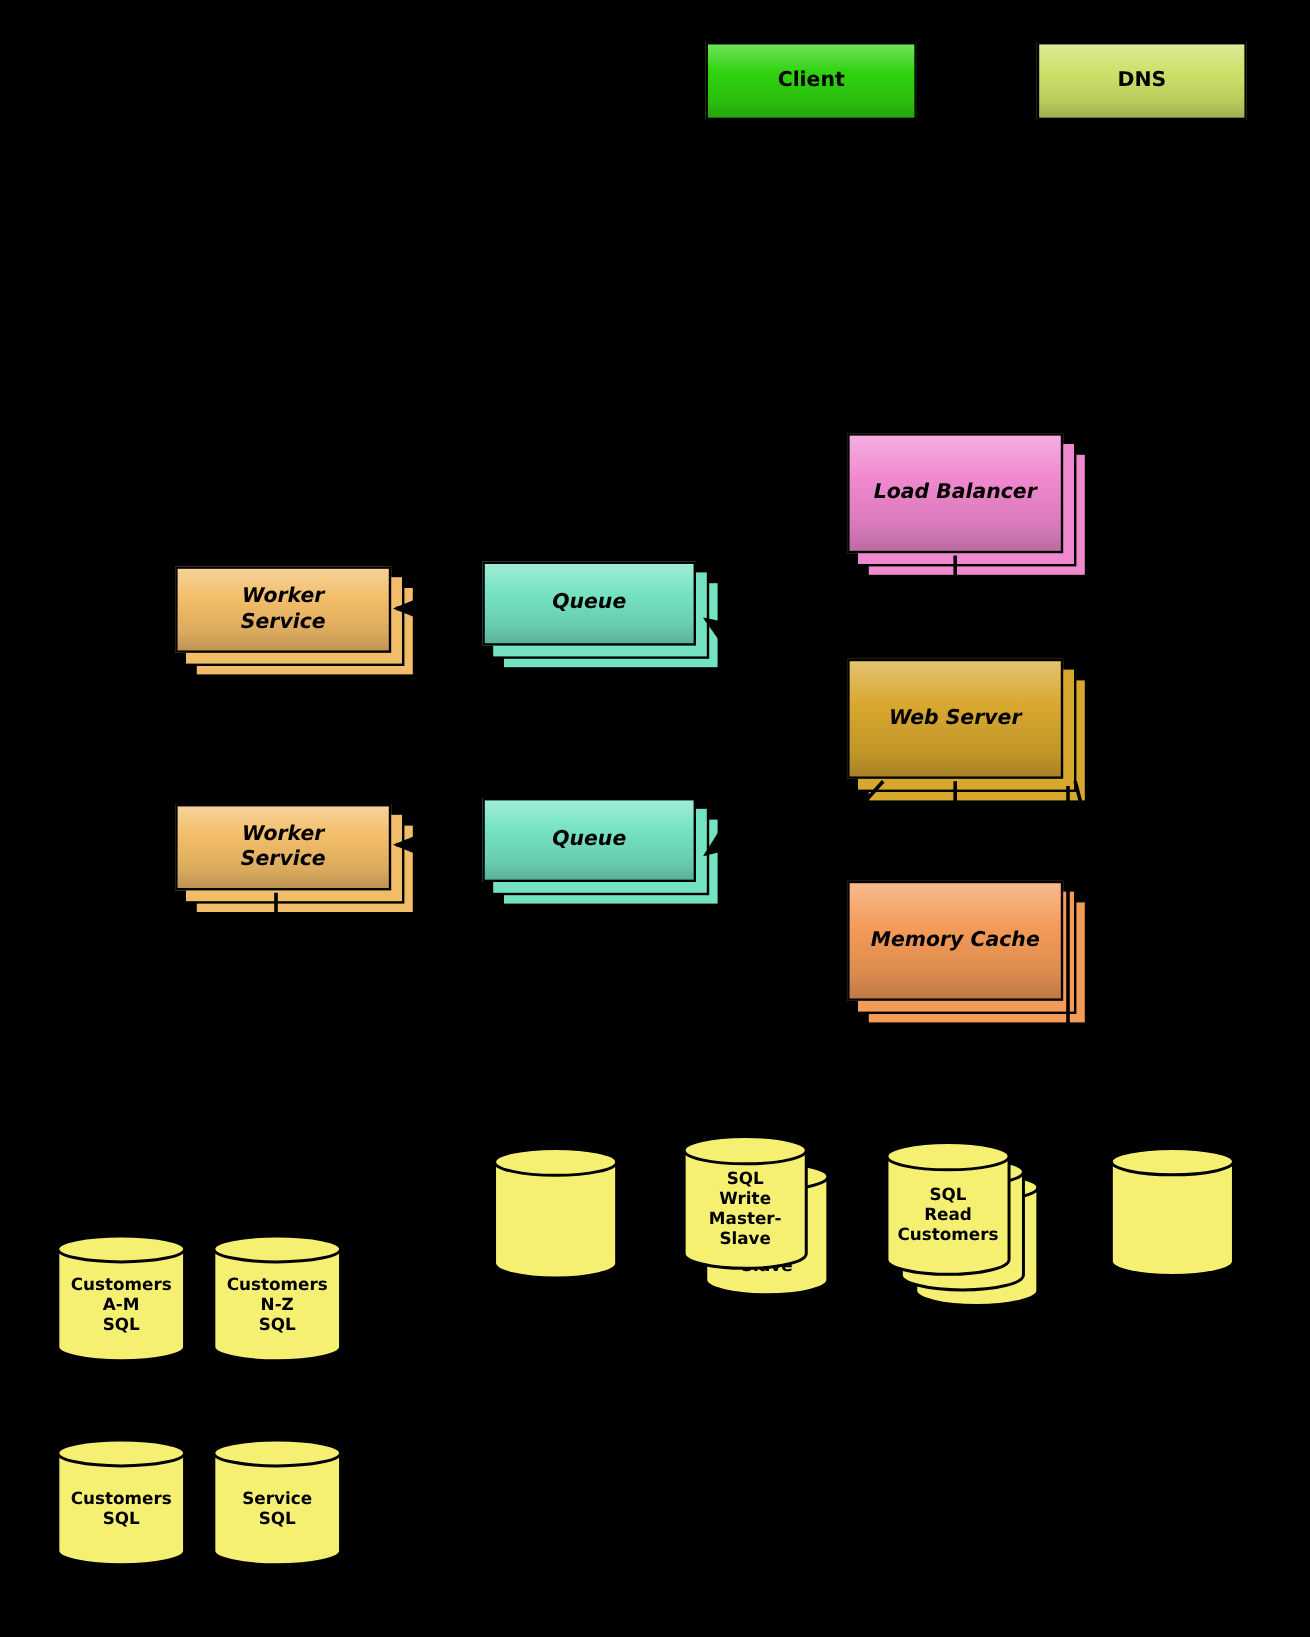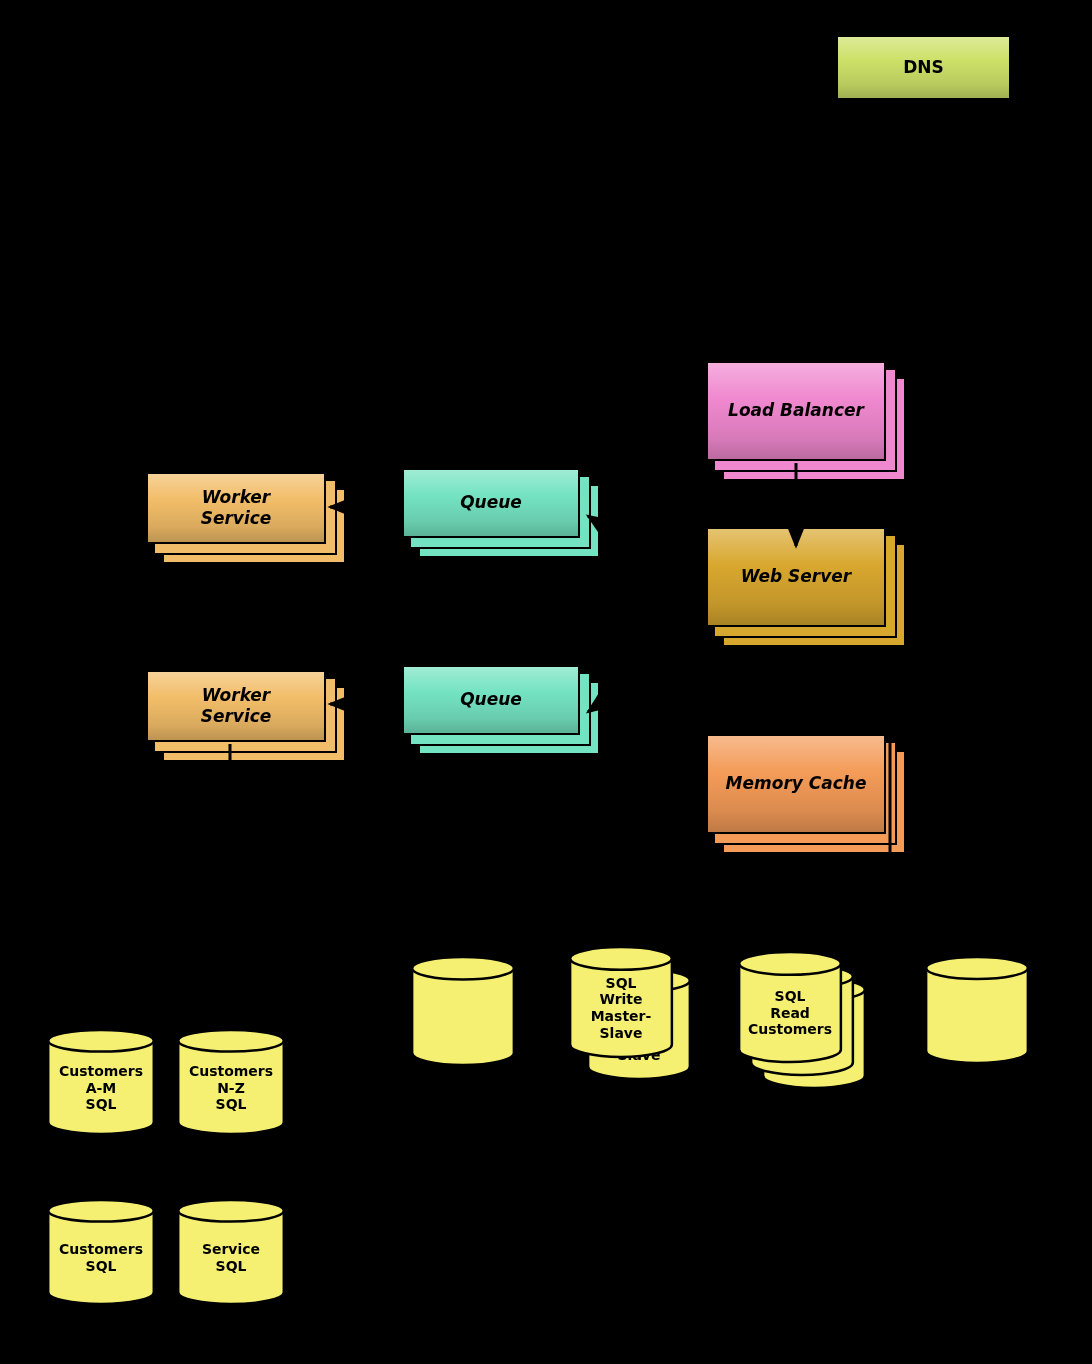--- a/index.html
+++ b/index.html
@@ -76,40 +76,43 @@
     left: 0; top: 0;
     z-index: 5;
     pointer-events: none;
   }
 </style>
 </head>
 <body>
 
 <div id="canvas" style="background: rgb(0, 0, 0);">
 
-
-  <div class="box" style="left: 836px; top: 35px; width: 175px; height: 65px; --c: #cde168;">
+  <div class="box" style="left: 588px; top: 35px; width: 176px; height: 65px; --c: #2fd30f;">
+    <span class="line">Client</span>
+  </div>
+
+  <div class="box" style="left: 864px; top: 35px; width: 175px; height: 65px; --c: #cde168;">
     <span class="line">DNS</span>
   </div>
 
 
   <div class="box stack2" style="left: 706px; top: 361px; width: 180px; height: 100px; --c: #f088cf;">
     <span class="line">Load Balancer</span>
   </div>
 
   <div class="box stack2" style="left: 146px; top: 472px; width: 180px; height: 72px; --c: #f2bd68;">
     <span class="line">Worker</span>
     <span class="line">Service</span>
   </div>
 
   <div class="box stack2" style="left: 402px; top: 468px; width: 178px; height: 70px; --c: #74e3c1;">
     <span class="line">Queue</span>
   </div>
 
-  <div class="box stack2" style="left: 706px; top: 527px; width: 180px; height: 100px; --c: #d8a72e;">
+  <div class="box stack2" style="left: 706px; top: 549px; width: 180px; height: 100px; --c: #d8a72e;">
     <span class="line">Web Server</span>
   </div>
 
   <div class="box stack2" style="left: 146px; top: 670px; width: 180px; height: 72px; --c: #f2bd68;">
     <span class="line">Worker</span>
     <span class="line">Service</span>
   </div>
 
   <div class="box stack2" style="left: 402px; top: 665px; width: 178px; height: 70px; --c: #74e3c1;">
     <span class="line">Queue</span>

